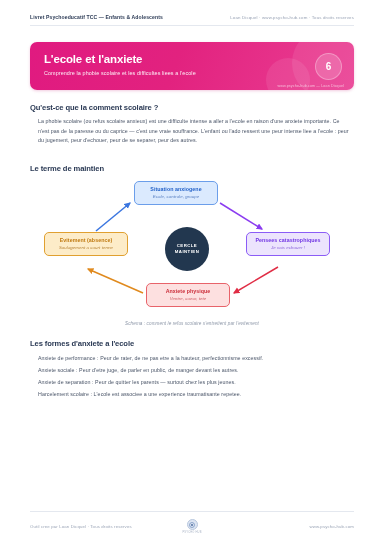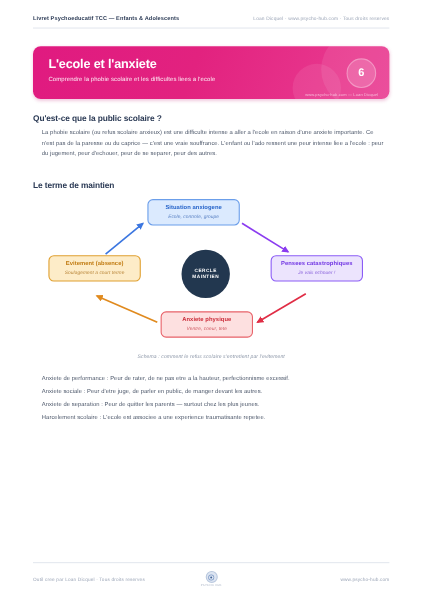--- a/index.html
+++ b/index.html
@@ -300,21 +300,21 @@
     <span class="banner-blob b2"></span>
     <div class="banner-text">
       <div class="banner-title">L'ecole et l'anxiete</div>
       <div class="banner-subtitle">Comprendre la phobie scolaire et les difficultes liees a l'ecole</div>
     </div>
     <div class="banner-badge">6</div>
     <div class="banner-footnote">www.psycho-hub.com — Loan Dicquel</div>
   </div>
 
   <div class="section">
-    <div class="section-heading">Qu'est-ce que la public scolaire ?</div>
+    <div class="section-heading">Qu'est-ce que la comment scolaire ?</div>
     <p class="body-paragraph">La phobie scolaire (ou refus scolaire anxieux) est une difficulte intense a aller a l'ecole en raison d'une anxiete importante. Ce n'est pas de la paresse ou du caprice — c'est une vraie souffrance. L'enfant ou l'ado ressent une peur intense liee a l'ecole : peur du jugement, peur d'echouer, peur de se separer, peur des autres.</p>
   </div>
 
   <div class="section">
     <div class="section-heading">Le terme de maintien</div>
 
     <div class="diagram-wrap">
       <svg class="diagram-svg" viewBox="0 0 324 140">
         <defs>
           <marker id="ah-blue" markerWidth="5" markerHeight="5" refX="3.6" refY="2.1" orient="auto">
@@ -359,20 +359,21 @@
       <div class="hub">
         <div class="hub-line">CERCLE</div>
         <div class="hub-line">MAINTIEN</div>
       </div>
     </div>
 
     <div class="diagram-caption">Schema : comment le refus scolaire s'entretient par l'evitement</div>
   </div>
 
   <div class="section">
+    <div class="section-heading">Les formes d'anxiete a l'ecole</div>
     <ul class="bullet-list">
       <li>Anxiete de performance : Peur de rater, de ne pas etre a la hauteur, perfectionnisme excessif.</li>
       <li>Anxiete sociale : Peur d'etre juge, de parler en public, de manger devant les autres.</li>
       <li>Anxiete de separation : Peur de quitter les parents — surtout chez les plus jeunes.</li>
       <li>Harcelement scolaire : L'ecole est associee a une experience traumatisante repetee.</li>
     </ul>
   </div>
 
   <div class="doc-footer">
     <div class="footer-left">Outil cree par Loan Dicquel · Tous droits reserves</div>

